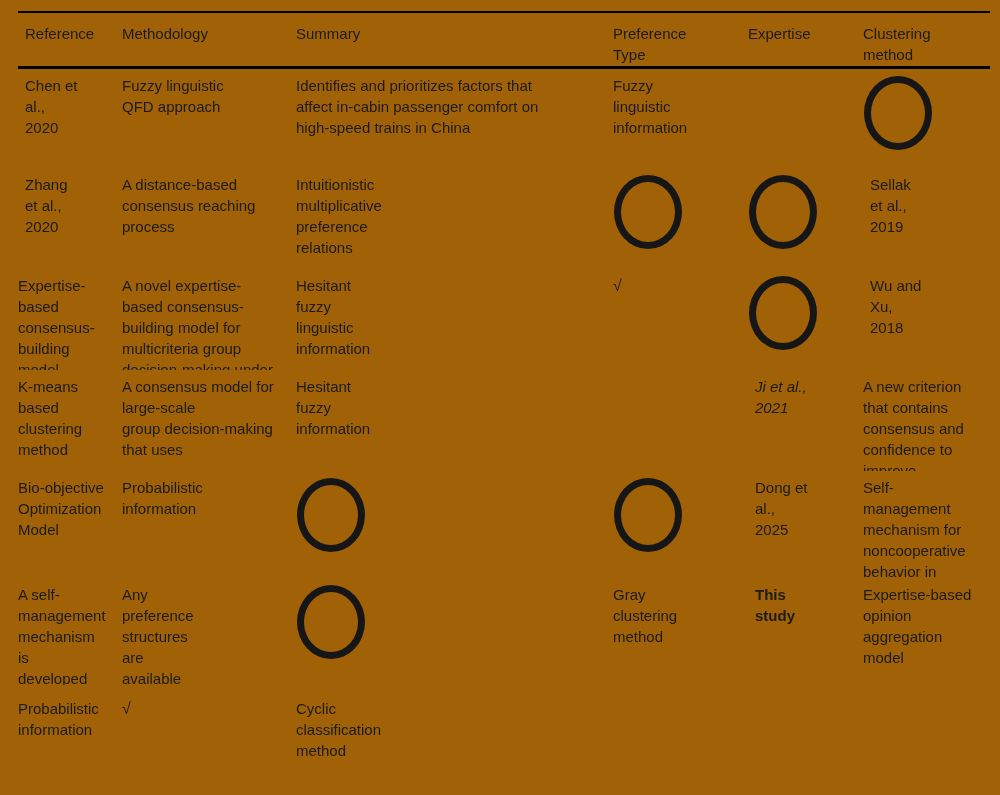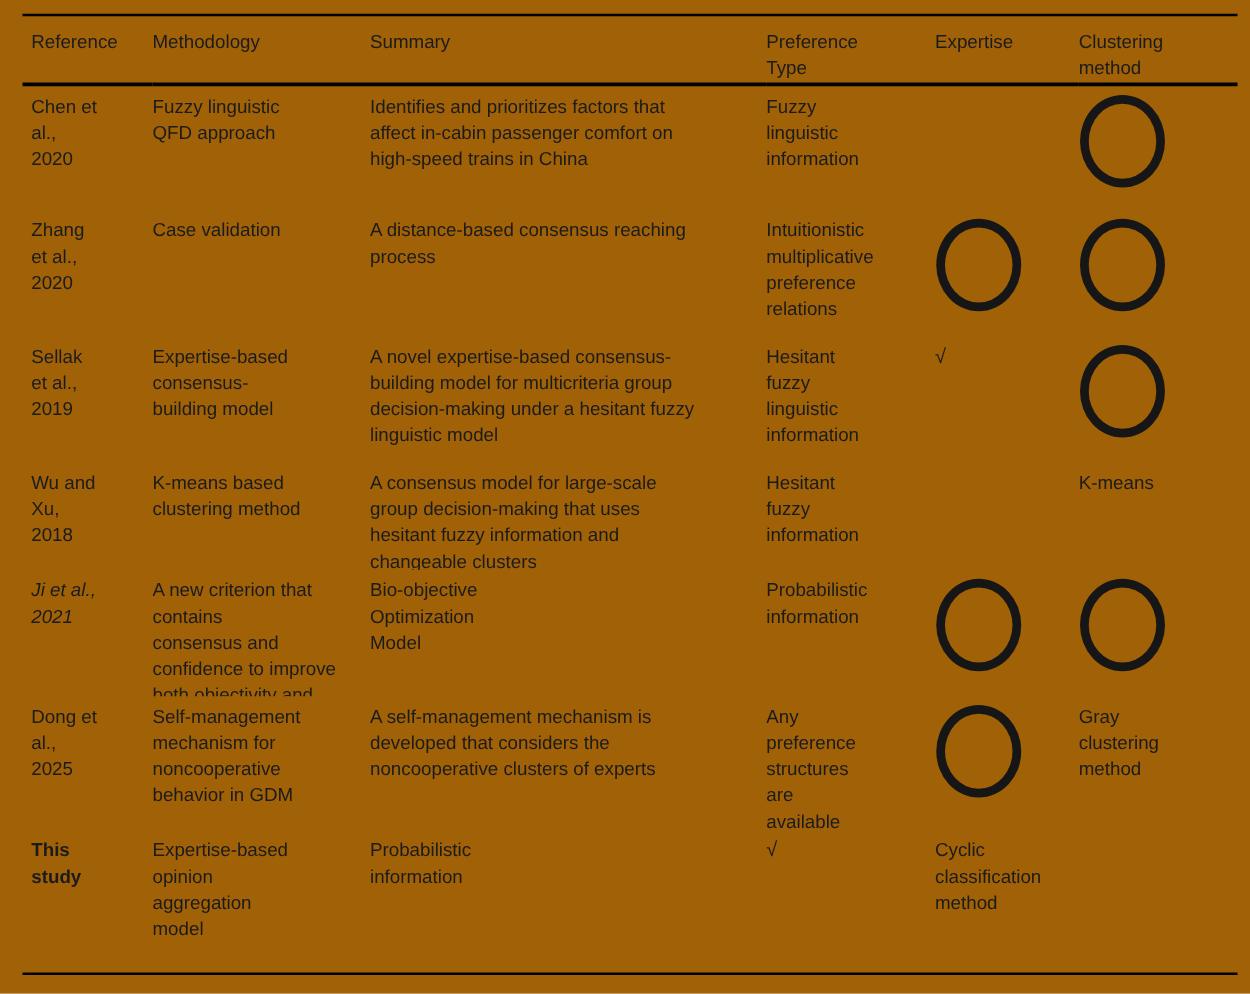--- a/index.html
+++ b/index.html
@@ -78,21 +78,20 @@
 high-speed trains in China</div>
   <div class="td" style="height: 99px;">Fuzzy
 linguistic
 information</div>
   <div class="td" style="height: 99px;"></div>
   <div class="td" style="height: 99px;"><div class="circle-mark"></div></div>
 
   <div class="td col-ref" style="height: 101px;">Zhang
 et al.,
 2020</div>
-  <div class="td" style="height: 101px;">Case validation</div>
   <div class="td" style="height: 101px;">A distance-based consensus reaching
 process</div>
   <div class="td" style="height: 101px;">Intuitionistic
 multiplicative
 preference
 relations</div>
   <div class="td" style="height: 101px;"><div class="circle-mark"></div></div>
   <div class="td" style="height: 101px;"><div class="circle-mark"></div></div>
 
   <div class="td col-ref" style="height: 101px;">Sellak
@@ -118,21 +117,20 @@
   <div class="td" style="height: 86px;">K-means based
 clustering method</div>
   <div class="td" style="height: 86px;">A consensus model for large-scale
 group decision-making that uses
 hesitant fuzzy information and
 changeable clusters</div>
   <div class="td" style="height: 86px;">Hesitant
 fuzzy
 information</div>
   <div class="td" style="height: 86px;"></div>
-  <div class="td" style="height: 86px;">K-means</div>
 
   <div class="td col-ref" style="height: 101px; font-style: italic;">Ji et al.,
 2021</div>
   <div class="td" style="height: 101px;">A new criterion that contains
 consensus and confidence to improve
 both objectivity and reliability</div>
   <div class="td" style="height: 101px;">Bio-objective
 Optimization
 Model</div>
   <div class="td" style="height: 101px;">Probabilistic

